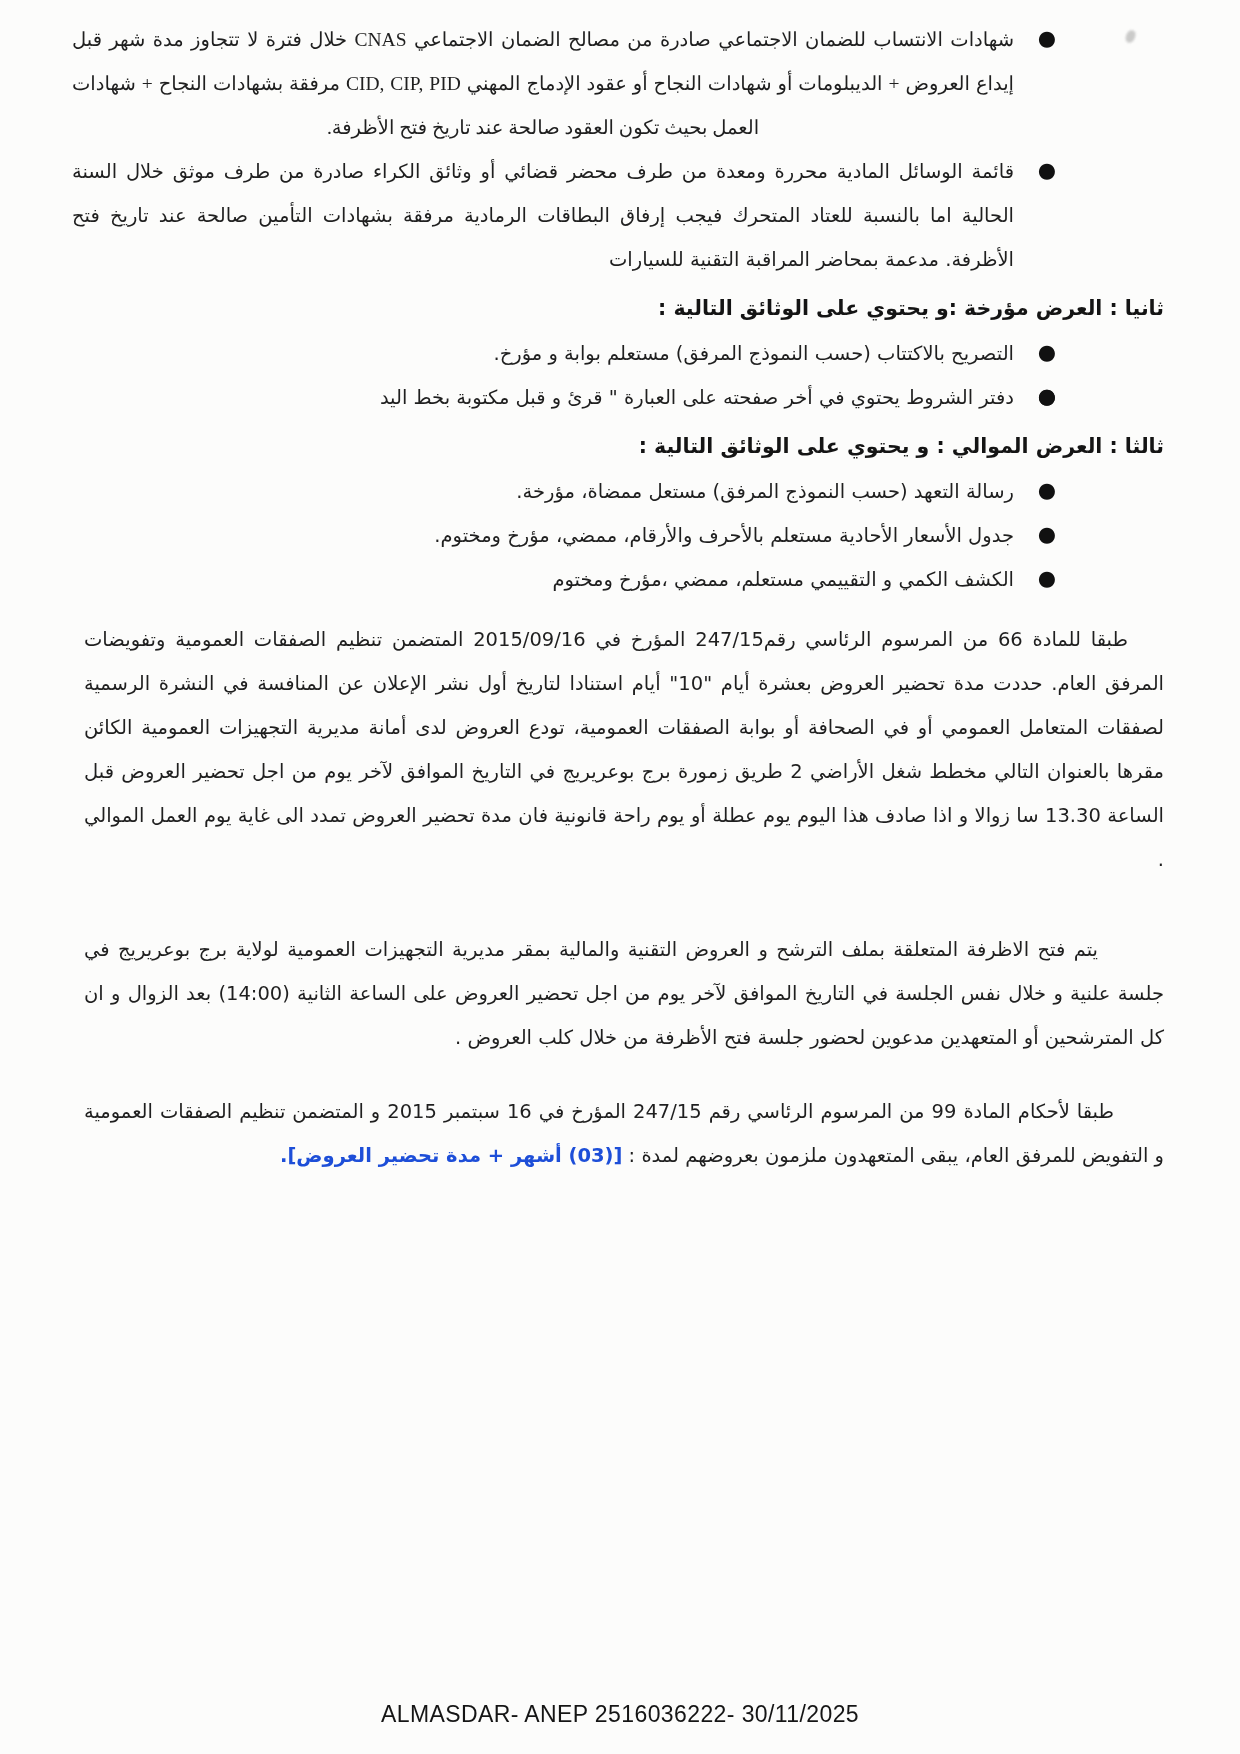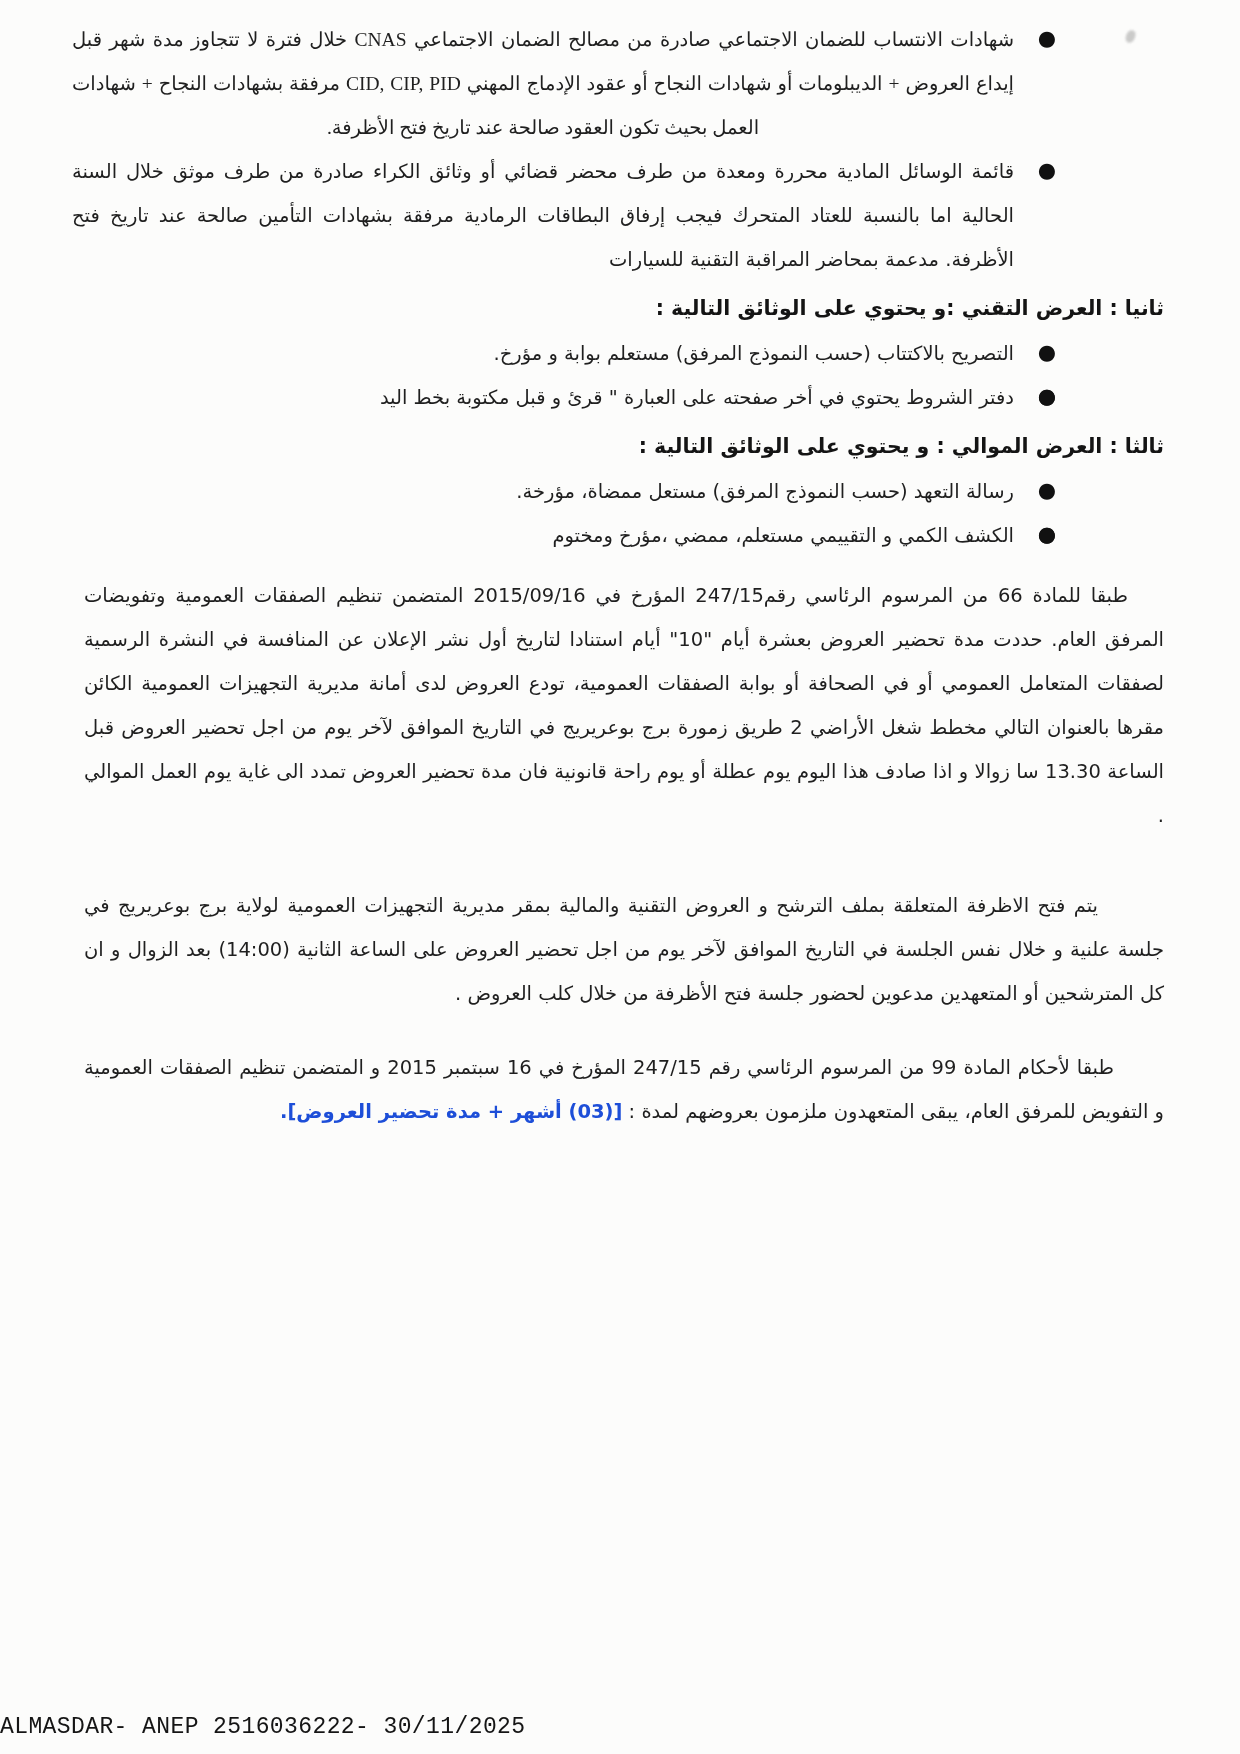--- a/index.html
+++ b/index.html
@@ -64,26 +64,26 @@
   }
   p.para-1 { text-indent: 36px; }
   p.para-2 { margin-top: 46px; text-indent: 66px; }
   p.para-3 { margin-top: 30px; text-indent: 50px; }
   .bold-seg {
     font-weight: bold;
     color: #1d4ed8;
   }
   .footer {
     position: absolute;
-    bottom: 14px;
+    bottom: 26px;
     left: 0;
     width: 100%;
-    text-align: left;
+    text-align: center;
     direction: ltr;
-    font-family: Liberation Mono, monospace;
+    font-family: Liberation Sans, sans-serif;
     font-size: 23px;
     color: #151515;
     letter-spacing: 0.4px;
   }
   .smudge {
     position: absolute;
     top: 30px;
     left: 1126px;
     width: 9px;
     height: 13px;
@@ -105,21 +105,21 @@
       <li>
         <span class="marker">●</span>
         <span class="li-text center-last">شهادات الانتساب للضمان الاجتماعي صادرة من مصالح الضمان الاجتماعي CNAS خلال فترة لا تتجاوز مدة شهر قبل إيداع العروض + الديبلومات أو شهادات النجاح أو عقود الإدماج المهني CID, CIP, PID مرفقة بشهادات النجاح + شهادات العمل بحيث تكون العقود صالحة عند تاريخ فتح الأظرفة.</span>
       </li>
       <li>
         <span class="marker">●</span>
         <span class="li-text">قائمة الوسائل المادية محررة ومعدة من طرف محضر قضائي أو وثائق الكراء صادرة من طرف موثق خلال السنة الحالية اما بالنسبة للعتاد المتحرك فيجب إرفاق البطاقات الرمادية مرفقة بشهادات التأمين صالحة عند تاريخ فتح الأظرفة. مدعمة بمحاضر المراقبة التقنية للسيارات</span>
       </li>
     </ul>
 
-    <p class="heading">ثانيا : العرض التقني :و يحتوي على الوثائق التالية :</p>
+    <p class="heading">ثانيا : العرض مؤرخة :و يحتوي على الوثائق التالية :</p>
 
     <ul class="blist">
       <li>
         <span class="marker">●</span>
         <span class="li-text">التصريح بالاكتتاب (حسب النموذج المرفق) مستعلم  بوابة و مؤرخ.</span>
       </li>
       <li>
         <span class="marker">●</span>
       </li>
       <li>
@@ -130,20 +130,21 @@
 
     <p class="heading">ثالثا : العرض الموالي :  و يحتوي على الوثائق التالية :</p>
 
     <ul class="blist">
       <li>
         <span class="marker">●</span>
         <span class="li-text">رسالة التعهد (حسب النموذج المرفق) مستعل  ممضاة، مؤرخة.</span>
       </li>
       <li>
         <span class="marker">●</span>
+        <span class="li-text">جدول الأسعار الأحادية مستعلم بالأحرف والأرقام، ممضي، مؤرخ ومختوم.</span>
       </li>
       <li>
         <span class="marker">●</span>
         <span class="li-text">الكشف الكمي و التقييمي مستعلم، ممضي ،مؤرخ ومختوم</span>
       </li>
     </ul>
 
     <p class="para para-1">طبقا للمادة 66 من المرسوم الرئاسي رقم247/15 المؤرخ في 2015/09/16 المتضمن تنظيم الصفقات العمومية وتفويضات المرفق العام. حددت مدة تحضير العروض بعشرة أيام  "10" أيام  استنادا لتاريخ أول نشر الإعلان عن المنافسة في النشرة الرسمية لصفقات المتعامل العمومي أو في الصحافة أو بوابة الصفقات العمومية، تودع العروض لدى أمانة مديرية  التجهيزات العمومية الكائن مقرها بالعنوان التالي مخطط شغل الأراضي 2 طريق زمورة برج بوعريريج في التاريخ الموافق لآخر يوم من اجل تحضير العروض قبل الساعة  13.30 سا زوالا و اذا صادف  هذا اليوم يوم عطلة أو يوم راحة قانونية  فان مدة تحضير العروض تمدد الى غاية يوم العمل الموالي .</p>
 
     <p class="para para-2">يتم فتح الاظرفة المتعلقة بملف الترشح و العروض التقنية والمالية بمقر مديرية التجهيزات العمومية  لولاية برج بوعريريج في جلسة علنية و خلال نفس الجلسة في التاريخ الموافق لآخر يوم من اجل تحضير العروض على الساعة الثانية (14:00) بعد الزوال  و ان  كل المترشحين أو المتعهدين مدعوين لحضور جلسة فتح الأظرفة من خلال كلب العروض .</p>

